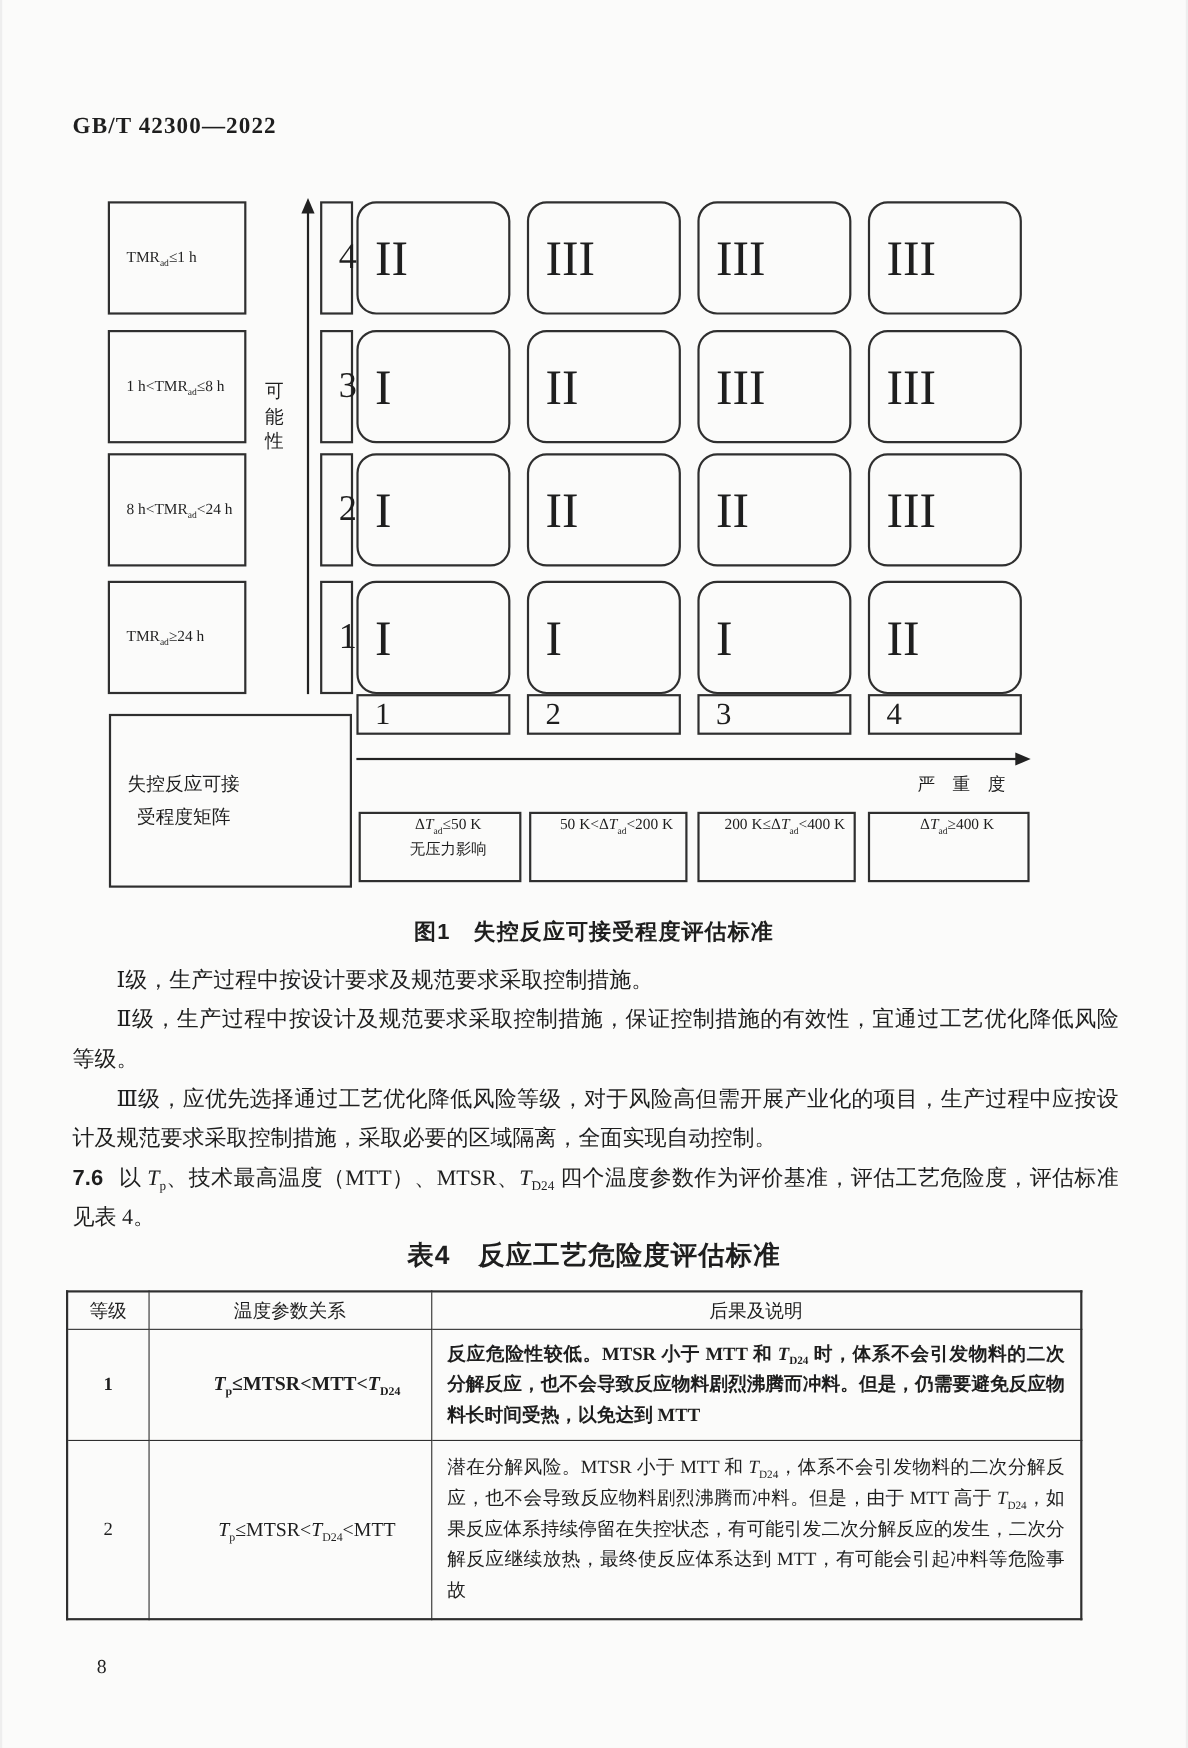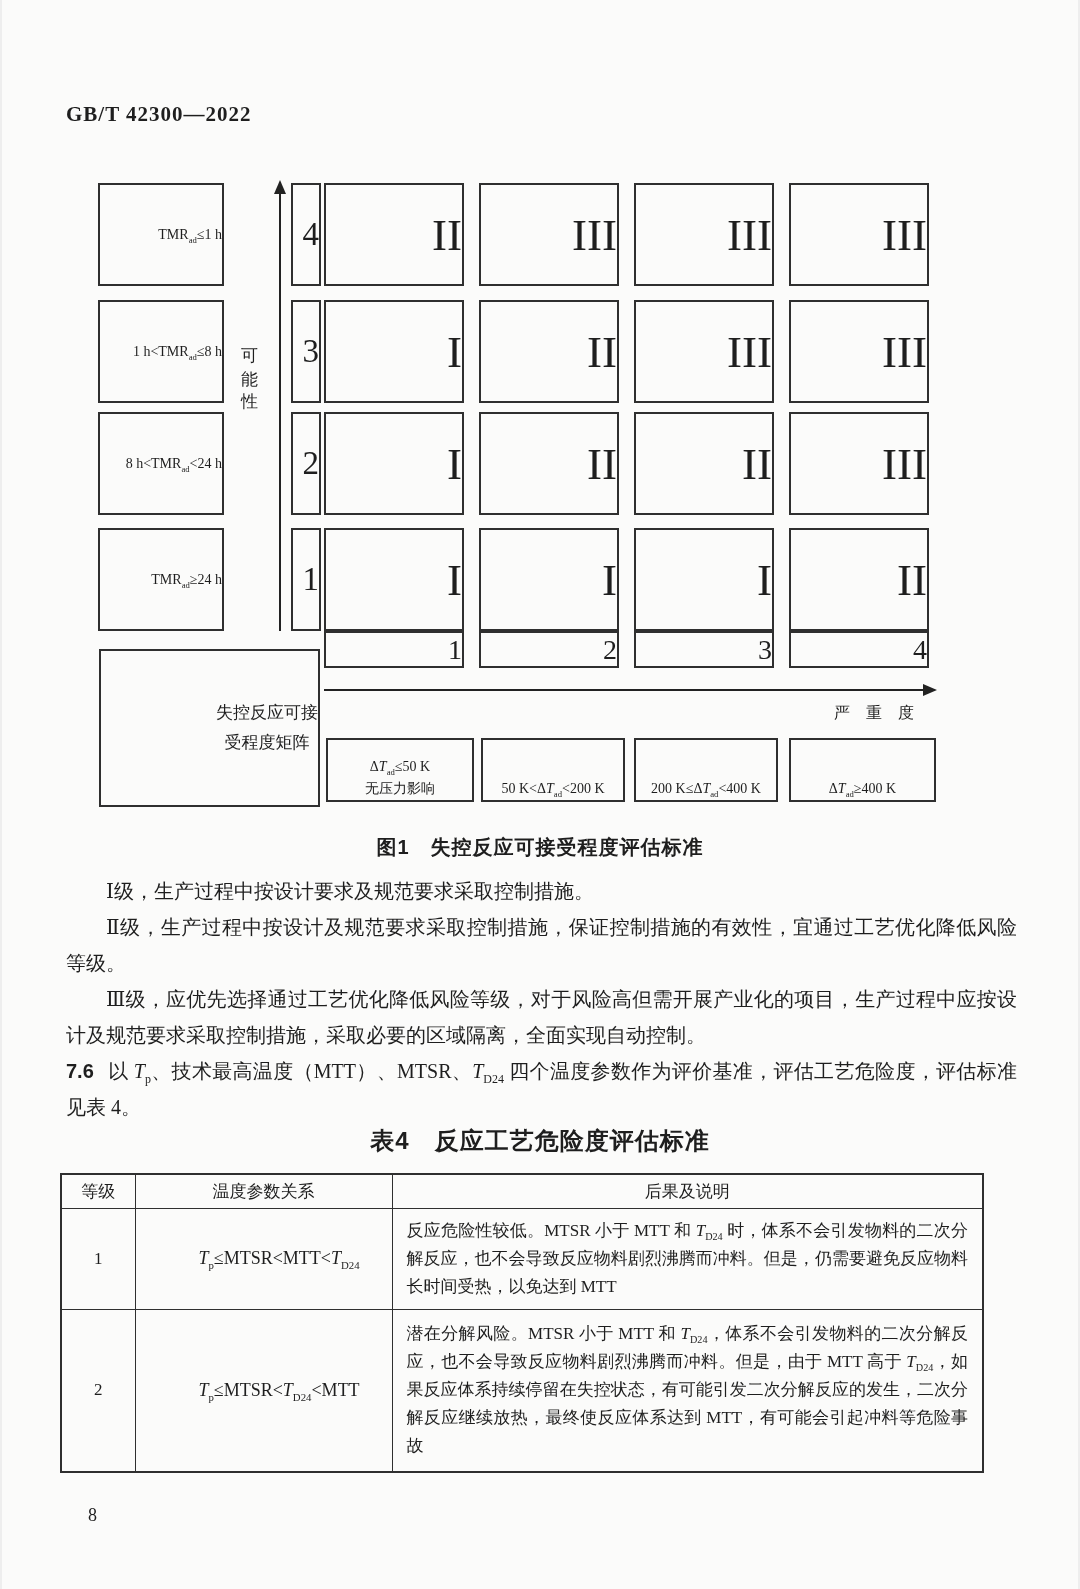--- a/index.html
+++ b/index.html
@@ -21,27 +21,27 @@
   .doc-header{
     margin:102px 0 0 64px;
     height:28px;
     font-size:21px;font-weight:bold;
     letter-spacing:1px;
   }
   
   .figure{position:relative;margin-top:42px;height:642px;}
   .figure .box{
     position:absolute;border:2px solid var(--bd);box-sizing:border-box;
-    display:flex;align-items:center;justify-content:flex-end;text-align:center;
+    display:flex;align-items:center;justify-content:flex-start;text-align:center;padding-left:15px;
   }
   .r0{top:11px}.r1{top:128px}.r2{top:240px}.r3{top:356px}
   .c0{left:322px}.c1{left:477px}.c2{left:632px}.c3{left:787px}
   .prob{left:96px;width:126px;height:103px;font-size:14px;line-height:20px;}
   .prob sub,.sev sub{font-size:62%;line-height:0;}
-  .cell{width:140px;height:103px;font-size:45px;font-family:"Liberation Serif","DejaVu Serif",serif;}
+  .cell{width:140px;height:103px;font-size:45px;font-family:"Liberation Serif","DejaVu Serif",serif;border-radius:18px;}
   .rn{left:289px;width:30px;height:103px;font-size:33px;}
   .cn{top:459px;width:140px;height:37px;font-size:28px;}
   .mtitle{left:97px;top:477px;width:221px;height:158px;font-size:17px;line-height:30px;}
   .ylab{
     position:absolute;left:236px;top:163px;
     writing-mode:vertical-rl;text-orientation:upright;
     font-size:17px;letter-spacing:22px;
   }
   .xlab{
     position:absolute;left:322px;top:531px;width:606px;
@@ -90,21 +90,21 @@
   }
   table.t4{border:2px solid var(--bd);}
   .col-grade{width:74px;}
   .col-rel{width:257px;}
   .col-cons{width:591px;}
   table.t4 th{height:34px;text-align:center;}
   td.grade,td.rel{text-align:center;}
   td.rel{font-size:18px;padding-left:32px;}
   td.rel sub,td.cons sub{font-size:60%;line-height:0;}
   td.cons{padding:8px 14px;line-height:28px;text-align:justify;}
-  tr.row1 td{height:100px;}
+  tr.row1 td{height:100px;font-weight:bold;}
   tr.row2 td{height:163px;}
   
   .page-num{position:absolute;left:86px;top:1505px;font-size:18px;}
 </style>
 </head>
 <body>
 
 <div class="page">
 
   <div class="doc-header">GB/T 42300—2022</div>

